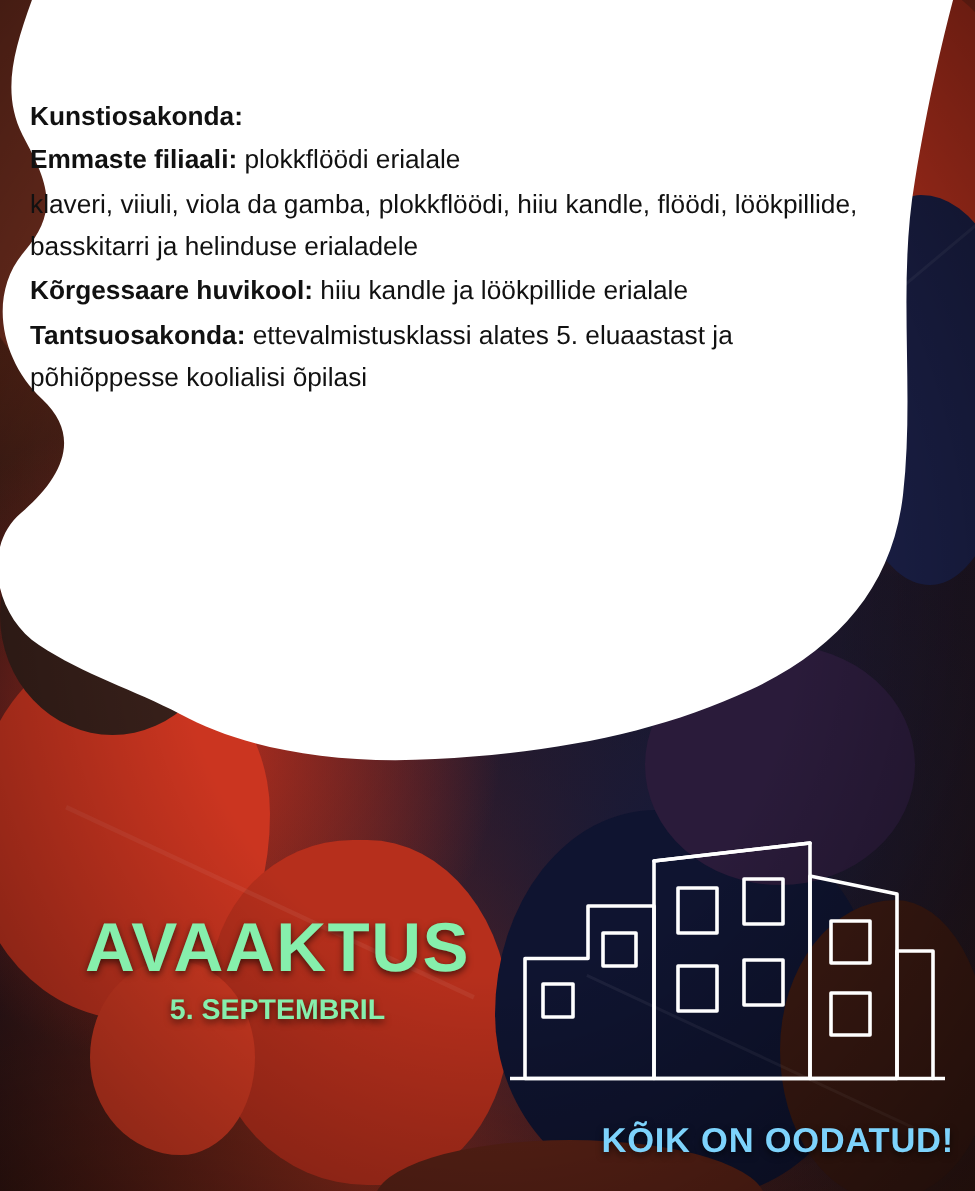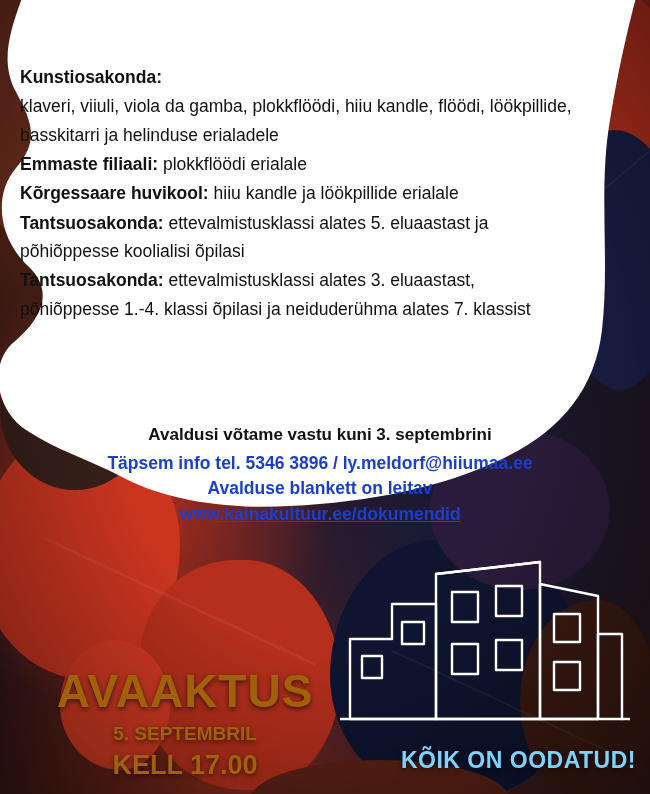--- a/index.html
+++ b/index.html
@@ -122,24 +122,24 @@
     font-size: 17.5px;
     text-decoration: underline;
     display: inline-block;
     margin-top: 2px;
   }
 
   
   .event {
     position: absolute;
     left: 20px;
-    top: 668px;
+    top: 608px;
     width: 330px;
     text-align: center;
-    color: #a16207;
+    color: #86efac;
     text-shadow: 0 2px 5px rgba(0,0,0,0.6);
   }
   .event .ev-title {
     font-size: 46px;
     font-weight: bold;
     letter-spacing: 1px;
     line-height: 1.0;
   }
   .event .ev-date {
     font-size: 19px;
@@ -234,45 +234,35 @@
         <ellipse cx="86" cy="110" rx="15" ry="9" transform="rotate(-20 86 110)"></ellipse>
         <path d="M76 104 L 96 116"></path>
       </g>
     </svg>
   </div>
 
   <div class="body-text">
     <p>
       <span class="dept-label">Kunstiosakonda:</span>
     </p>
-    <p>klaveri, viiuli, viola da gamba, plokkflöödi, hiiu kandle, flöödi, löökpillide, basskitarri ja helinduse erialadele</p>
     <p>
       <span class="dept-label">Emmaste filiaali:</span>
       <span>plokkflöödi erialale</span>
     </p>
+    <p>klaveri, viiuli, viola da gamba, plokkflöödi, hiiu kandle, flöödi, löökpillide, basskitarri ja helinduse erialadele</p>
     <p>
       <span class="dept-label">Kõrgessaare huvikool:</span>
       <span> hiiu kandle ja löökpillide erialale</span>
     </p>
     <p>
       <span class="dept-label">Tantsuosakonda:</span>
       <span>ettevalmistusklassi alates 5. eluaastast ja põhiõppesse koolialisi õpilasi</span>
     </p>
-    <p>
-      <span class="dept-label">Tantsuosakonda:</span>
-      <span>ettevalmistusklassi alates 3. eluaastast, põhiõppesse 1.-4. klassi õpilasi ja neiduderühma alates 7. klassist</span>
-    </p>
-  </div>
-
-  <div class="contact">
-    <div class="line-dark">Avaldusi võtame vastu kuni 3. septembrini</div>
-    <div class="line-blue">Täpsem info tel. 5346 3896 / ly.meldorf@hiiumaa.ee</div>
-    <div class="line-blue">Avalduse blankett on leitav</div>
-    <a class="line-url" href="#">www.kainakultuur.ee/dokumendid</a>
-  </div>
+  </div>
+
 
   <div class="art-building">
     <svg viewBox="0 0 290 180" aria-hidden="true">
       <g fill="none" stroke="#ffffff" stroke-width="2.4" stroke-linejoin="round" stroke-linecap="round">
         <path d="M10 175 L 10 95 L 52 95 L 52 60 L 96 60 L 96 175 Z"></path>
         <path d="M96 175 L 96 30 L 200 18 L 200 175 Z"></path>
         <path d="M200 175 L 200 40 L 258 52 L 258 175 Z"></path>
         <path d="M258 175 L 258 90 L 282 90 L 282 175"></path>
         <rect x="22" y="112" width="20" height="22"></rect>
         <rect x="62" y="78" width="22" height="22"></rect>
@@ -284,18 +274,17 @@
         <rect x="214" y="118" width="26" height="28"></rect>
         <path d="M0 175 L 290 175"></path>
         <path d="M96 30 L 200 18"></path>
       </g>
     </svg>
   </div>
 
   <div class="event">
     <div class="ev-title">AVAAKTUS</div>
     <div class="ev-date">5. SEPTEMBRIL</div>
-    <div class="ev-time">KELL 17.00</div>
   </div>
 
   <div class="welcome">KÕIK ON OODATUD!</div>
 
 </div>
 
 </body></html>

